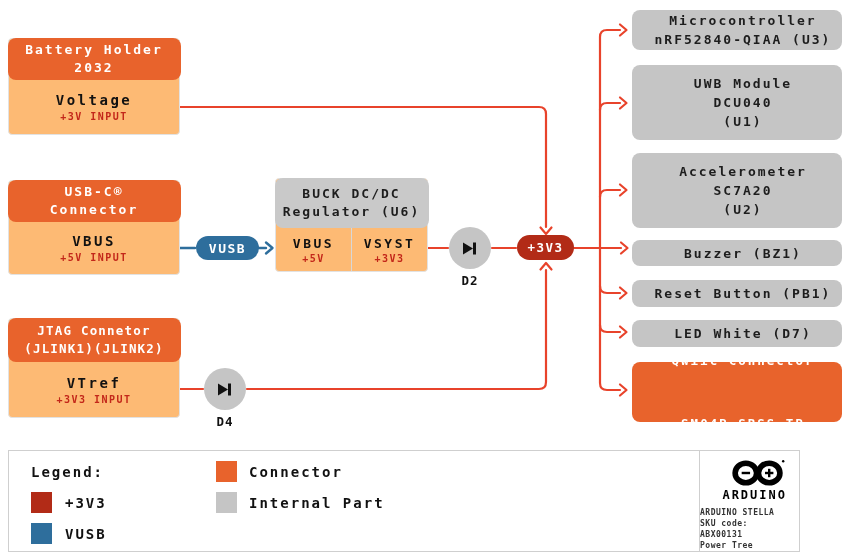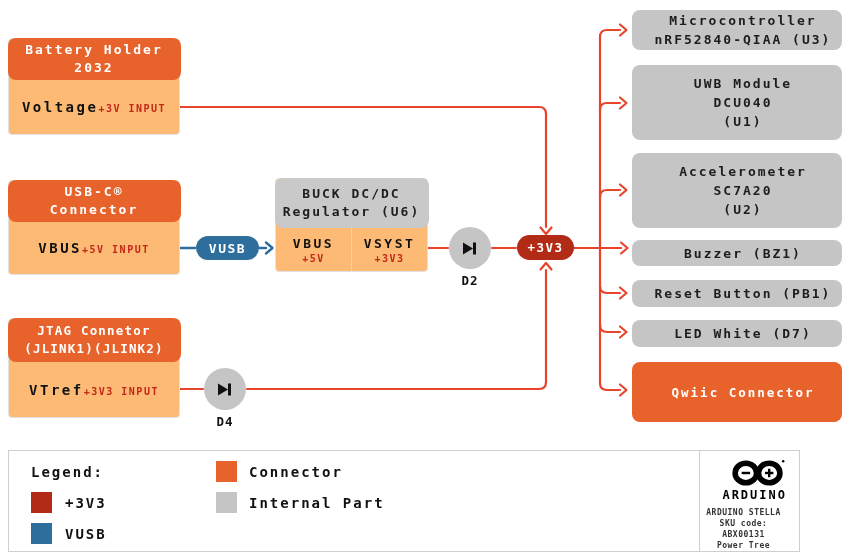--- a/index.html
+++ b/index.html
@@ -15,21 +15,21 @@
   .io-head{
     position:absolute;left:-1.5px;top:-1.5px;width:calc(100% + 3px);box-sizing:border-box;
     background:#E8632C;color:#fff;border-radius:8px;
     display:flex;flex-direction:column;align-items:center;justify-content:center;
     font-weight:bold;font-size:13px;letter-spacing:2px;line-height:18px;text-align:center;
   }
   .io-head.gray{background:#c9c9c9;color:#1d1d1d;}
   .io-head.small{font-size:12.5px;letter-spacing:1.2px;}
   .io-body{
     position:absolute;left:0;right:0;bottom:0;
-    display:flex;flex-direction:row;align-items:center;justify-content:center;
+    display:flex;flex-direction:column;align-items:center;justify-content:center;
   }
   .sig{font-weight:bold;font-size:14px;letter-spacing:2.5px;color:#111;}
   .note{font-weight:bold;font-size:10px;letter-spacing:1.5px;color:#C3271A;margin-top:3px;}
 
   
   .buck-cells{position:absolute;left:0;right:0;bottom:0;display:flex;}
   .buck-cell{flex:1;display:flex;flex-direction:column;align-items:center;justify-content:center;}
   .buck-cell.first{border-right:1.5px solid #d7d7d7;}
 
   
@@ -63,21 +63,21 @@
   .sw-darkred{background:#B22B17;}
   .sw-gray{background:#c5c5c5;}
   .sw-blue{background:#2E6E9C;}
   .legend-label{position:absolute;font-weight:bold;font-size:14px;letter-spacing:2px;color:#111;}
 
   .footer-cell{
     position:absolute;left:690px;top:0;bottom:0;right:0;border-left:1.5px solid #cfcfcf;
     display:flex;flex-direction:column;align-items:flex-end;padding:8px 12px 0 0;box-sizing:border-box;
   }
   .brand{font-weight:bold;font-size:12px;letter-spacing:2px;color:#000;margin-top:1px;}
-  .info-lines{margin-top:5px;text-align:center;font-size:8px;line-height:11px;letter-spacing:0.5px;color:#333;font-weight:bold;}
+  .info-lines{margin-top:5px;text-align:left;font-size:8px;line-height:11px;letter-spacing:0.5px;color:#333;font-weight:bold;}
 </style>
 </head>
 <body>
 
 <div class="canvas">
 
   <svg class="wires" width="850" height="445">
     <g stroke="#E8432B" stroke-width="2.2" fill="none" stroke-linecap="round" stroke-linejoin="round">
       <path d="M 180 107 H 539 Q 546 107 546 114 V 227"></path>
       <path d="M 540.5 227.5 L 546 234 L 551.5 227.5"></path>
@@ -200,20 +200,21 @@
     <div>Buzzer (BZ1)</div>
   </div>
   <div class="loadbox" style="top:280px;height:27px;">
     <div>Reset Button (PB1)</div>
   </div>
   <div class="loadbox" style="top:320px;height:27px;">
     <div>LED White (D7)</div>
   </div>
   <div class="loadbox orange" style="top:362px;height:60px;gap:44px;">
     <div>Qwiic Connector</div>
+    <div>SM04B-SRSS-TB</div>
   </div>
 
   <div class="legend">
     <div class="legend-title">Legend:</div>
 
     <div class="swatch sw-orange" style="left:207px;top:10px;"></div>
     <div class="legend-label" style="left:240px;top:13px;">Connector</div>
 
     <div class="swatch sw-darkred" style="left:22px;top:41px;"></div>
     <div class="legend-label" style="left:56px;top:44px;">+3V3</div>

